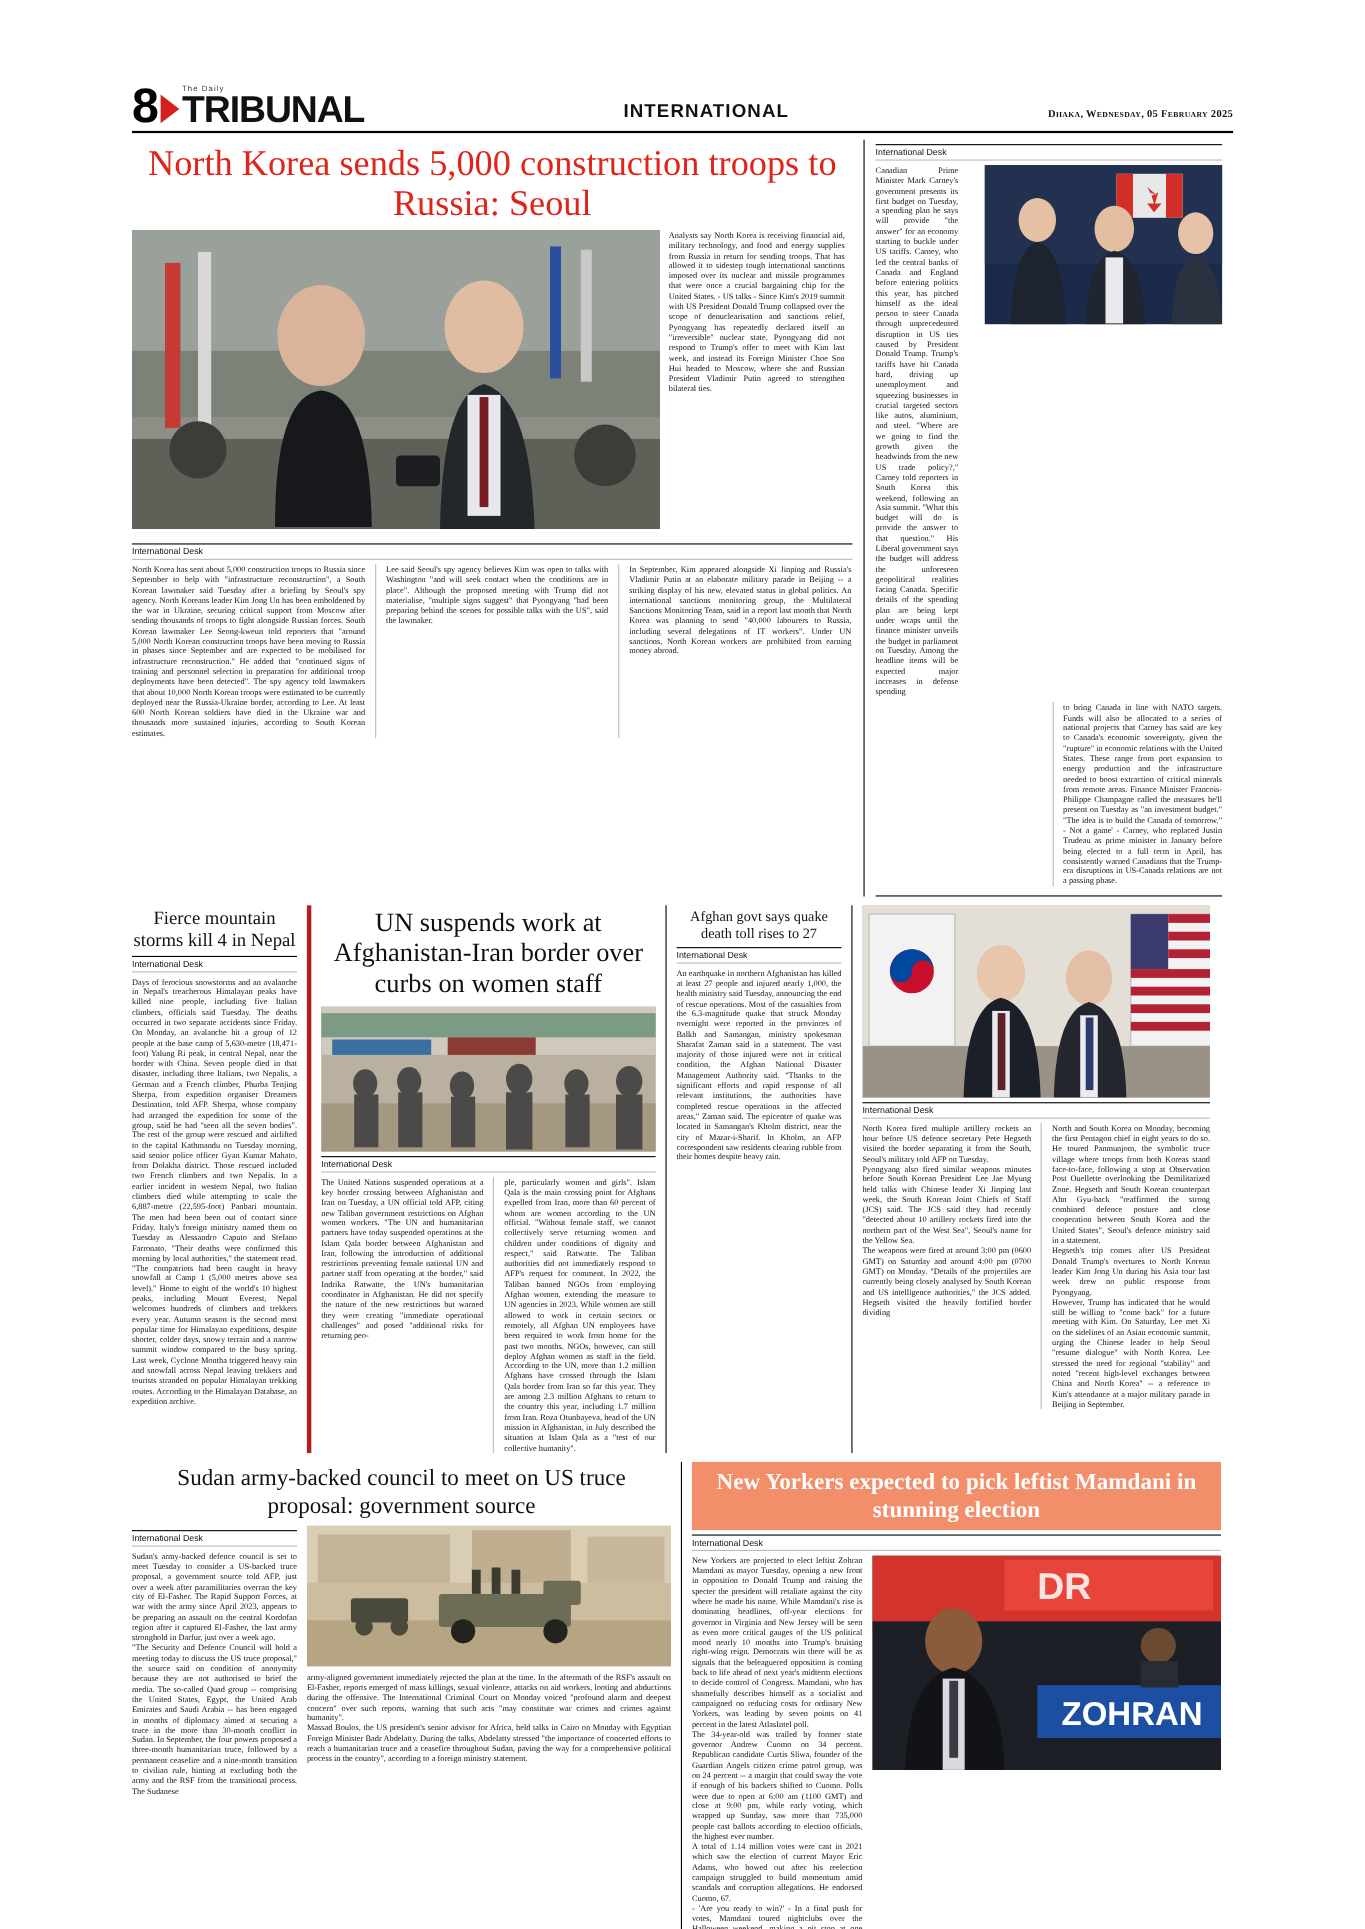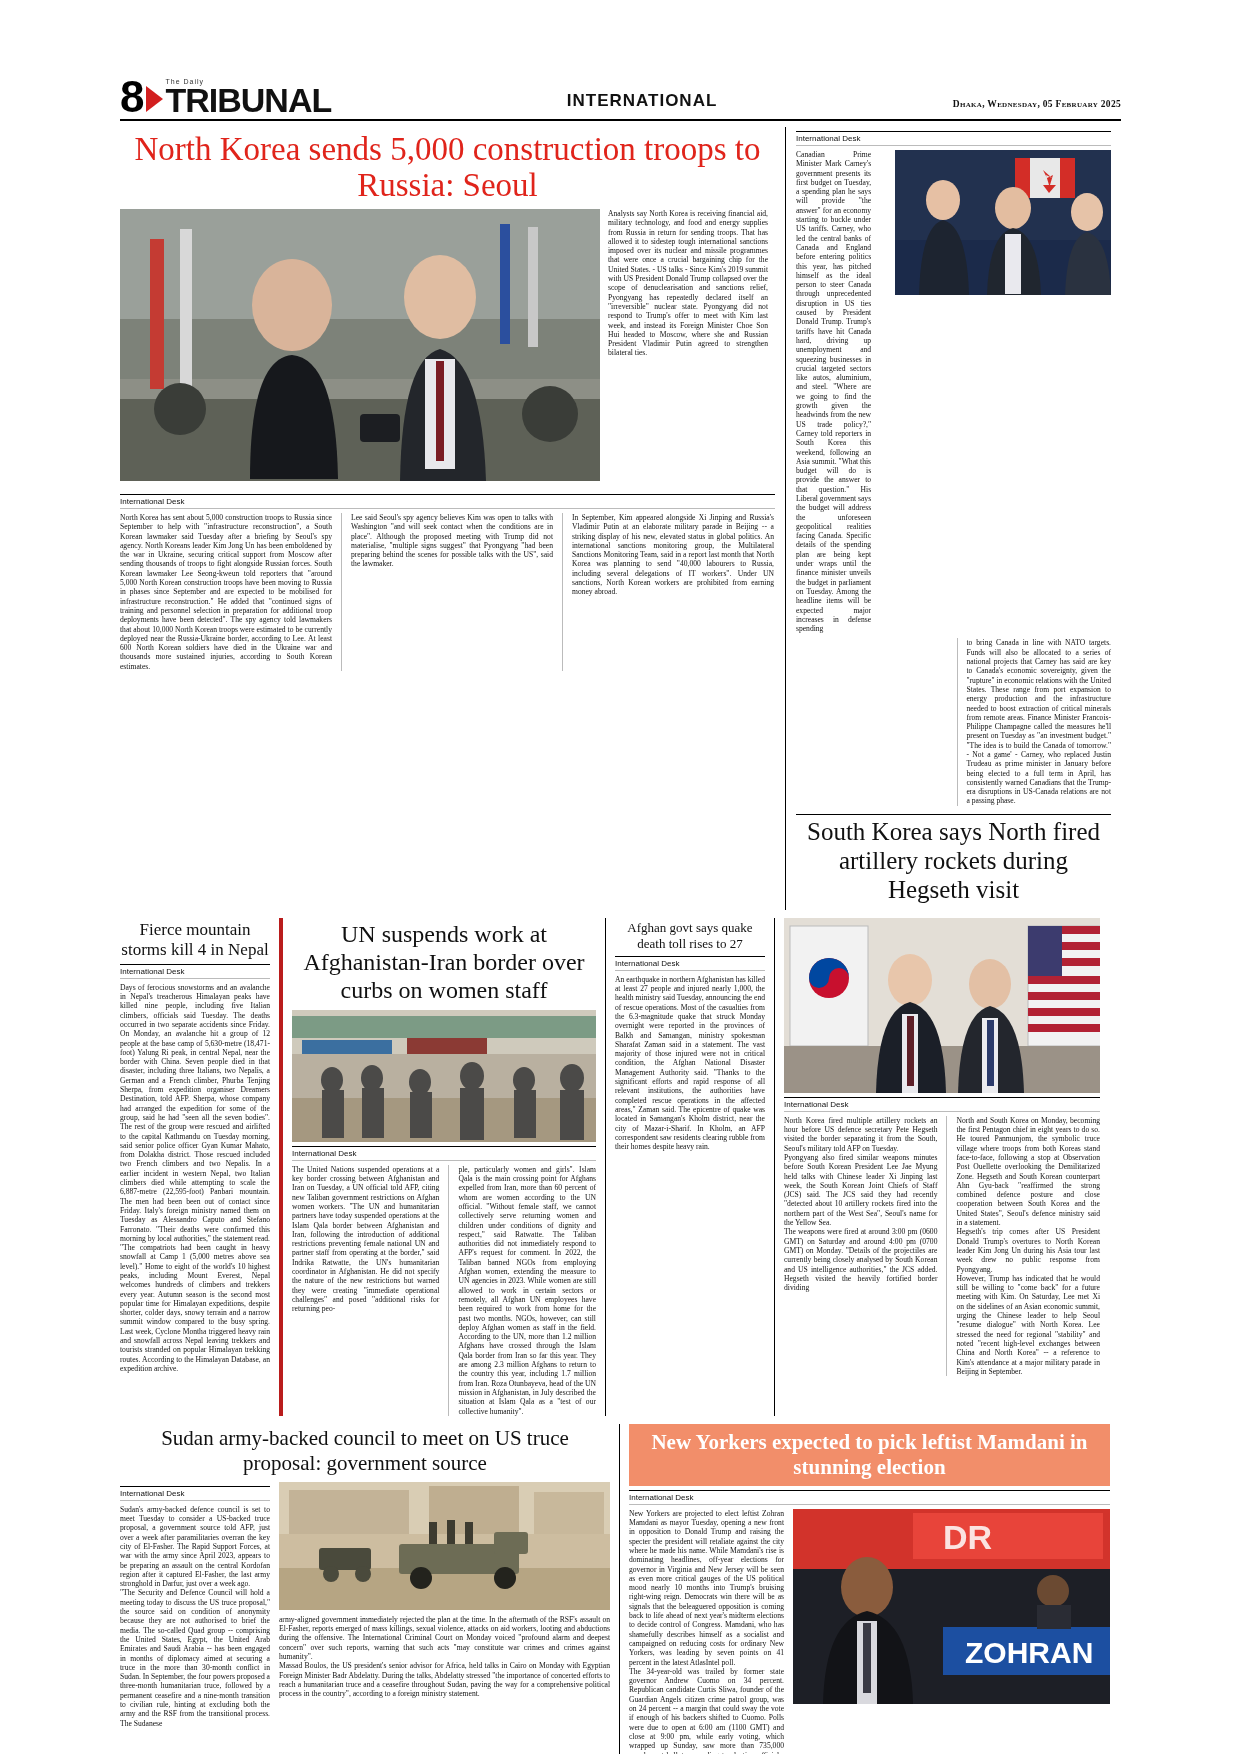--- a/index.html
+++ b/index.html
@@ -155,21 +155,20 @@
           </svg>
         </div>
       </div>
 
       <div style="display:flex; gap:8px; margin-top:5px">
         <div class="body-txt" style="width:155px">&nbsp;</div>
         <div class="body-txt" style="width:155px; border-left:.6px solid #bbb; padding-left:8px">to bring Canada in line with NATO targets. Funds will also be allocated to a series of national projects that Carney has said are key to Canada's economic sovereignty, given the "rupture" in economic relations with the United States. These range from port expansion to energy production and the infrastructure needed to boost extraction of critical minerals from remote areas. Finance Minister Francois-Philippe Champagne called the measures he'll present on Tuesday as "an investment budget." "The idea is to build the Canada of tomorrow." - Not a game' - Carney, who replaced Justin Trudeau as prime minister in January before being elected to a full term in April, has consistently warned Canadians that the Trump-era disruptions in US-Canada relations are not a passing phase.</div>
       </div>
 
       <div class="rule" style="margin:8px 0 0"></div>
-      <h2 class="right-head">South Korea says North fired artillery rockets during Hegseth visit</h2>
     </div>
   </div>
 
   <div class="midzone">
 
     <div class="mz1">
       <h3 class="sub">Fierce mountain storms kill 4 in Nepal</h3>
       <div class="desk">International Desk</div>
       <div class="body-txt">Days of ferocious snowstorms and an avalanche in Nepal's treacherous Himalayan peaks have killed nine people, including five Italian climbers, officials said Tuesday. The deaths occurred in two separate accidents since Friday. On Monday, an avalanche hit a group of 12 people at the base camp of 5,630-metre (18,471-foot) Yalung Ri peak, in central Nepal, near the border with China. Seven people died in that disaster, including three Italians, two Nepalis, a German and a French climber, Phurba Tenjing Sherpa, from expedition organiser Dreamers Destination, told AFP. Sherpa, whose company had arranged the expedition for some of the group, said he had "seen all the seven bodies".
 The rest of the group were rescued and airlifted to the capital Kathmandu on Tuesday morning, said senior police officer Gyan Kumar Mahato, from Dolakha district. Those rescued included two French climbers and two Nepalis. In a earlier incident in western Nepal, two Italian climbers died while attempting to scale the 6,887-metre (22,595-foot) Panbari mountain.

